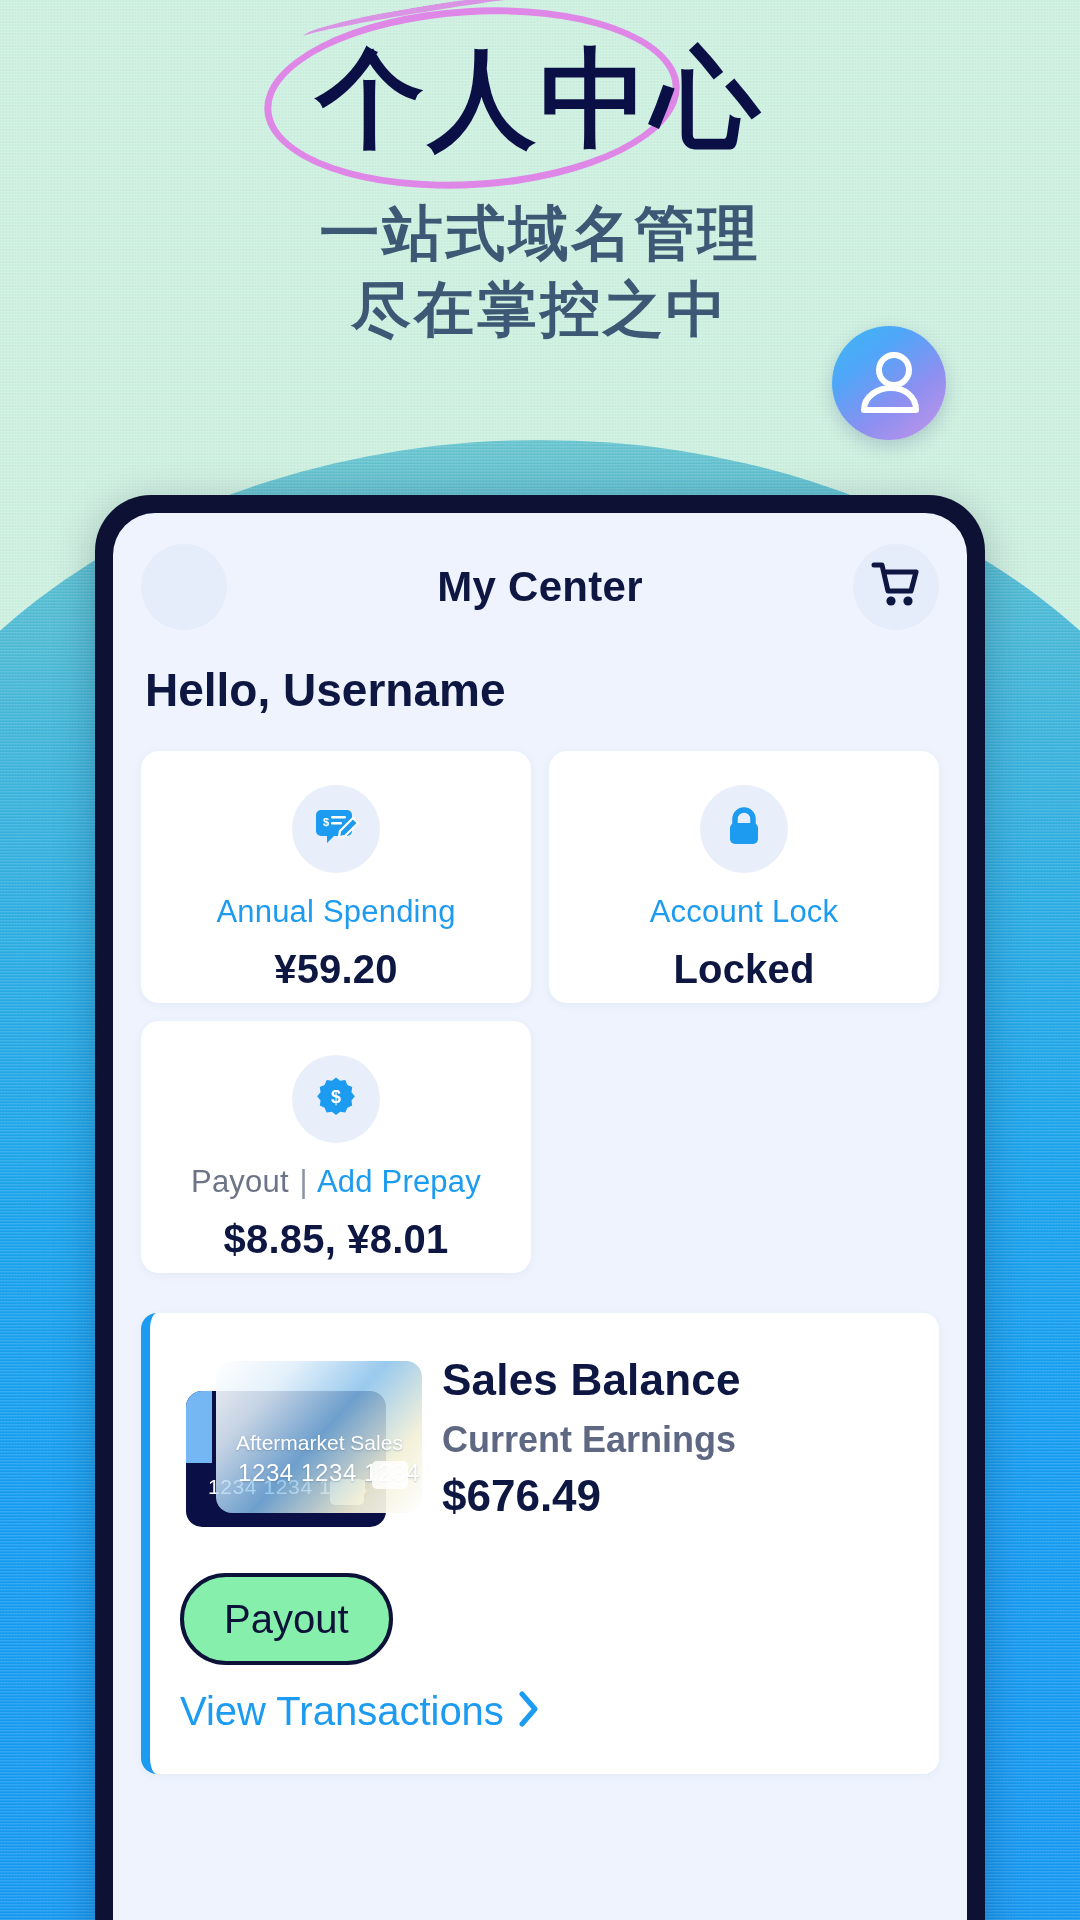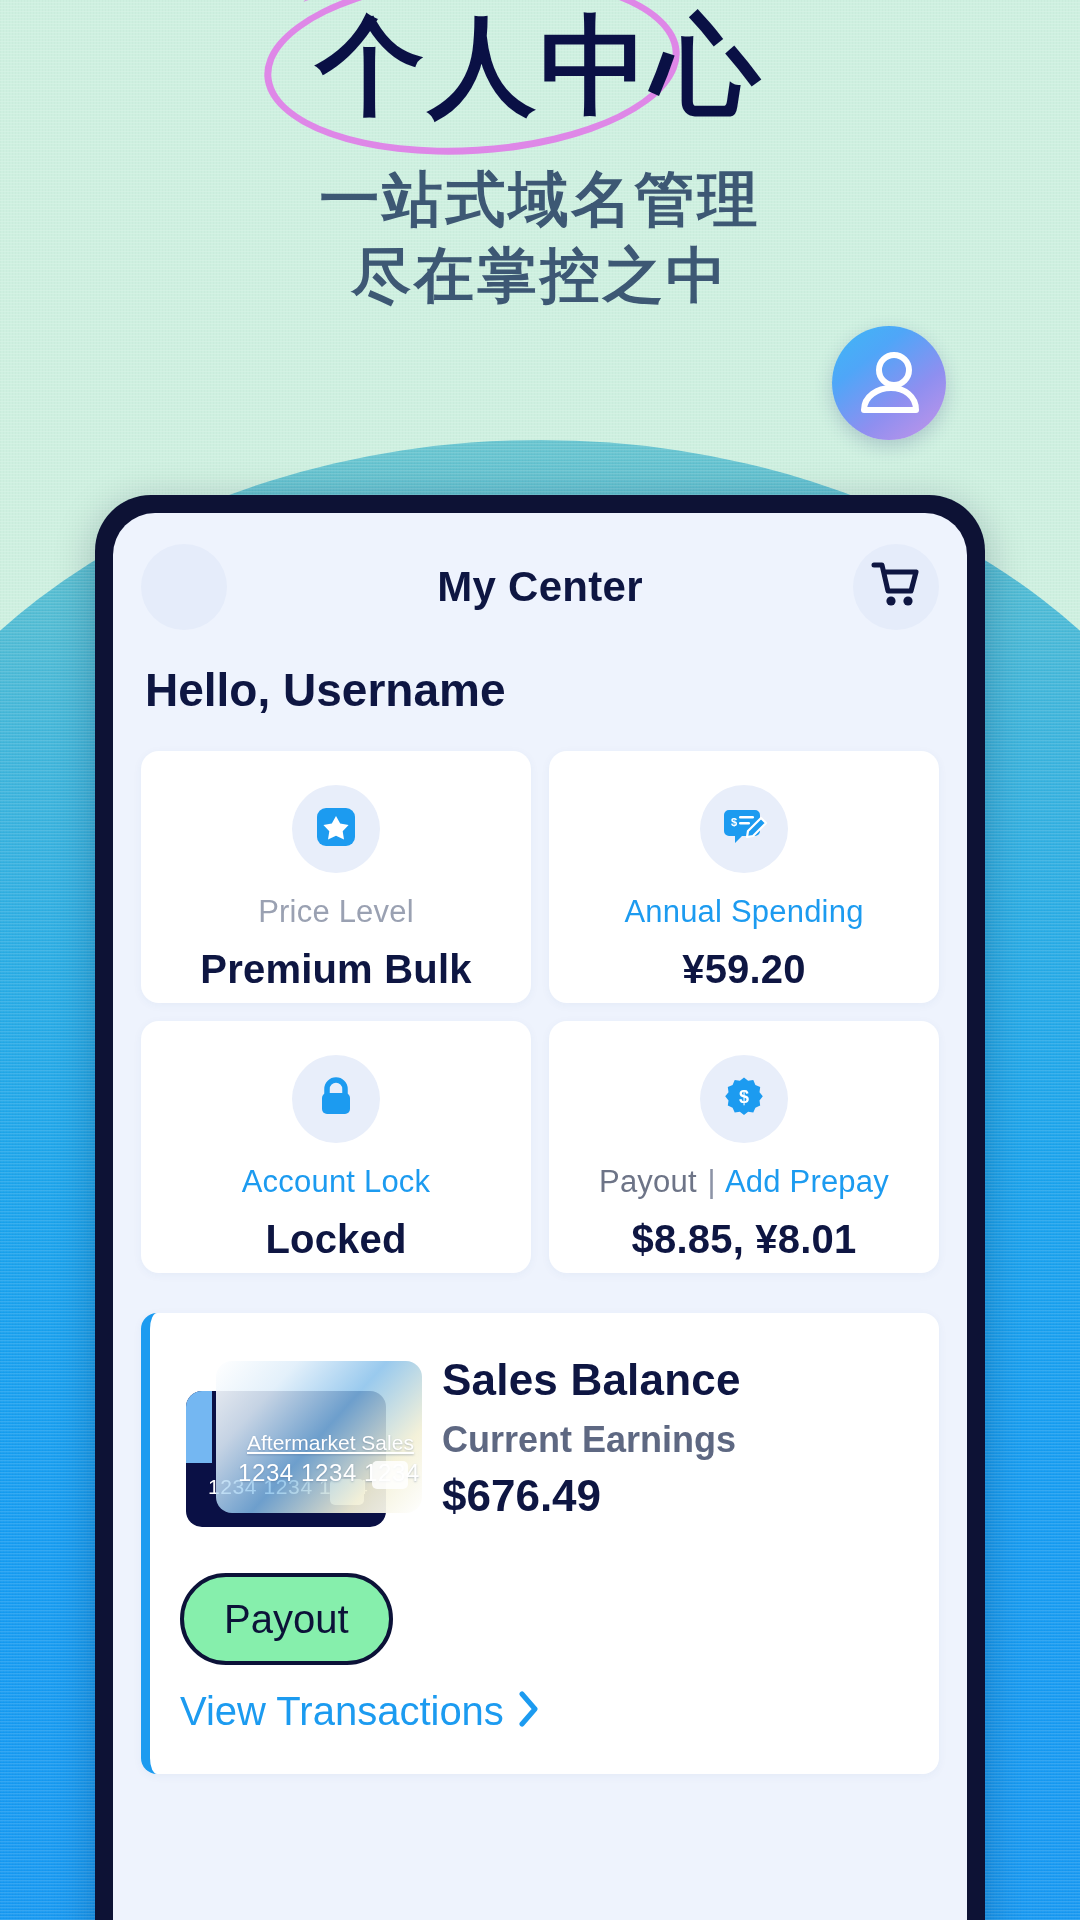--- a/index.html
+++ b/index.html
@@ -67,21 +67,23 @@
   .hero {
     position: absolute;
     left: 0; top: 0;
     width: 1080px;
     text-align: center;
     z-index: 5;
   }
   .hero-title-wrap {
     position: relative;
     display: inline-block;
+    margin-top: 34px;
     padding: 6px 46px 8px;
+    font-family: Liberation Serif, serif;
   }
   .hero-title {
     position: relative;
     font-size: 108px;
     line-height: 1.12;
     font-weight: 700;
     color: #0A1045;
     letter-spacing: 4px;
     z-index: 2;
     white-space: nowrap;
@@ -299,26 +301,25 @@
       linear-gradient(132deg,
         rgba(255,255,255,.94) 0%,
         rgba(223,238,250,.88) 24%,
         rgba(131,190,234,.82) 50%,
         rgba(243,240,214,.92) 78%,
         rgba(255,255,255,.95) 100%);
     overflow: hidden;
   }
   .cc-front-label {
     position: absolute;
-    left: 31px; bottom: 58px;
+    left: 20px; bottom: 58px;
     font-size: 21px;
     color: #FFFFFF;
     text-shadow: 0 1px 2px rgba(60,90,130,.35);
     white-space: nowrap;
-    text-decoration: underline;
   }
   .cc-front-num {
     position: absolute;
     left: 22px; bottom: 26px;
     font-size: 24px;
     color: #FFFFFF;
     letter-spacing: .6px;
     text-shadow: 0 1px 2px rgba(60,90,130,.35);
     white-space: nowrap;
   }
@@ -445,32 +446,20 @@
               <circle cx="37" cy="40" r="4.6" fill="#0E1642"></circle>
             </svg>
           </span>
         </div>
       </div>
 
       <div class="greeting">Hello, Username</div>
 
       <div class="grid">
 
-        <div class="stat-card">
-          <div class="stat-icon-circle">
-            <span>
-              <svg width="44" height="44" viewBox="0 0 44 44">
-                <rect x="3" y="3" width="38" height="38" rx="9" fill="#1C9BF0"></rect>
-                <path d="M22 11 L26.2 18.6 L34.6 20.1 L28.7 26.2 L30 34.6 L22 30.7 L14 34.6 L15.3 26.2 L9.4 20.1 L17.8 18.6 Z" fill="#FFFFFF"></path>
-              </svg>
-            </span>
-          </div>
-          <div class="stat-label gray">Price Level</div>
-          <div class="stat-value">Premium Bulk</div>
-        </div>
 
         <div class="stat-card">
           <div class="stat-icon-circle">
             <span>
               <svg width="46" height="42" viewBox="0 0 46 42">
                 <path d="M3 9 a5 5 0 0 1 5-5 h26 a5 5 0 0 1 5 5 v16 a5 5 0 0 1 -5 5 h-13 l-7 7 v-7 h-6 a5 5 0 0 1 -5 -5 Z" fill="#1C9BF0"></path>
                 <text x="10" y="20" font-family="Liberation Sans, sans-serif" font-size="11" font-weight="700" fill="#FFFFFF">$</text>
                 <rect x="18" y="10" width="15" height="2.6" rx="1.3" fill="#FFFFFF"></rect>
                 <rect x="18" y="16" width="11" height="2.6" rx="1.3" fill="#FFFFFF"></rect>
                 <path d="M40 12 l5 5 l-13 13 l-6 1 l1 -6 Z" fill="#1C9BF0" stroke="#FFFFFF" stroke-width="2.2" stroke-linejoin="round"></path>

